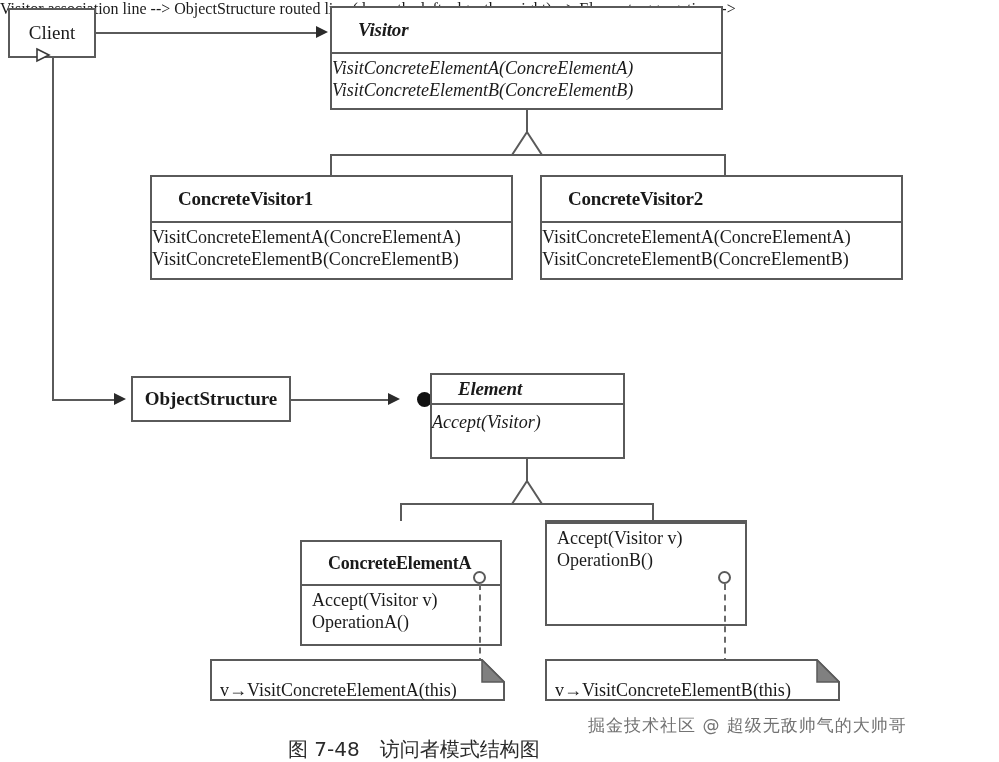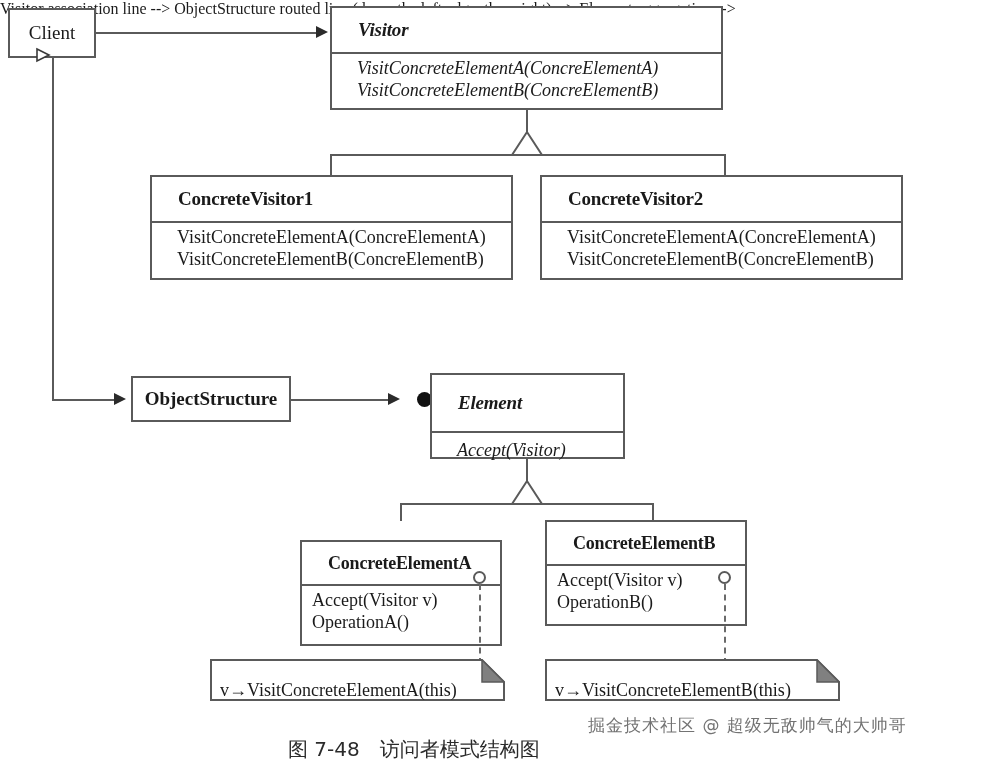--- a/index.html
+++ b/index.html
@@ -40,21 +40,21 @@
   .uml-title.abstract {
     font-style: italic;
   }
   .uml-sep {
     border-top: 2px solid #5a5a5a;
     width: 100%;
     box-sizing: border-box;
   }
   .uml-ops {
     box-sizing: border-box;
-    padding: 4px 0 0 25px;
+    padding: 4px 0 0 0;
     font-size: 18px;
     line-height: 1.22;
     white-space: nowrap;
   }
   .uml-ops.abstract {
     font-style: italic;
   }
   .uml-ops div {
     white-space: nowrap;
   }
@@ -226,21 +226,21 @@
     <span>ObjectStructure</span>
   </div>
 
    Element aggregation --&gt;
   <div class="ln-h" style="left:291px; top:399px; width:98px;"></div>
   <div class="arrow-right" style="left:388px; top:393px;"></div>
   <div class="dot" style="left:417px; top:392px; width:15px; height:15px;"></div>
 
   
   <div class="uml-box" style="left:430px; top:373px; width:195px; height:86px;">
-    <div class="uml-title abstract" style="height:56px;">Element</div>
+    <div class="uml-title abstract" style="height:28px;">Element</div>
     <div class="uml-sep"></div>
     <div class="uml-ops abstract" style="padding-top:7px;">
       <div>Accept(Visitor)</div>
     </div>
   </div>
 
   
   <div class="ln-v" style="left:526px; top:459px; height:22px;"></div>
   <svg class="tri-up-hollow" width="36" height="28" style="left:509px; top:479px;">
     <polygon points="18,2 33,25 3,25" fill="#ffffff" stroke="#5a5a5a" stroke-width="2"></polygon>
@@ -258,21 +258,20 @@
       <div>OperationA()</div>
     </div>
   </div>
 
   
   <div class="anchor-circle" style="left:473px; top:571px; width:13px; height:13px;"></div>
   <div class="ln-v-dash" style="left:479px; top:584px; height:80px;"></div>
 
   
   <div class="uml-box" style="left:545px; top:520px; width:202px; height:106px;">
-    <div class="uml-title" style="height:42px; font-size:18px;">ConcreteElementB</div>
     <div class="uml-sep"></div>
     <div class="uml-ops" style="padding-left:10px;">
       <div>Accept(Visitor v)</div>
       <div>OperationB()</div>
     </div>
   </div>
 
   
   <div class="anchor-circle" style="left:718px; top:571px; width:13px; height:13px;"></div>
   <div class="ln-v-dash" style="left:724px; top:584px; height:80px;"></div>

